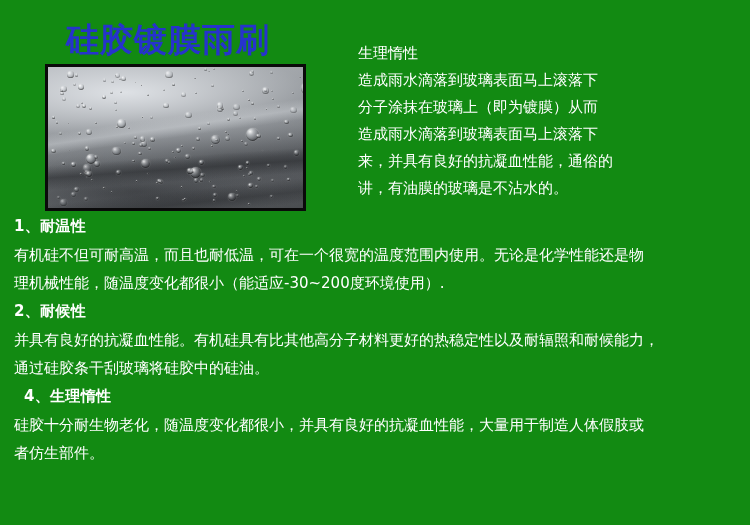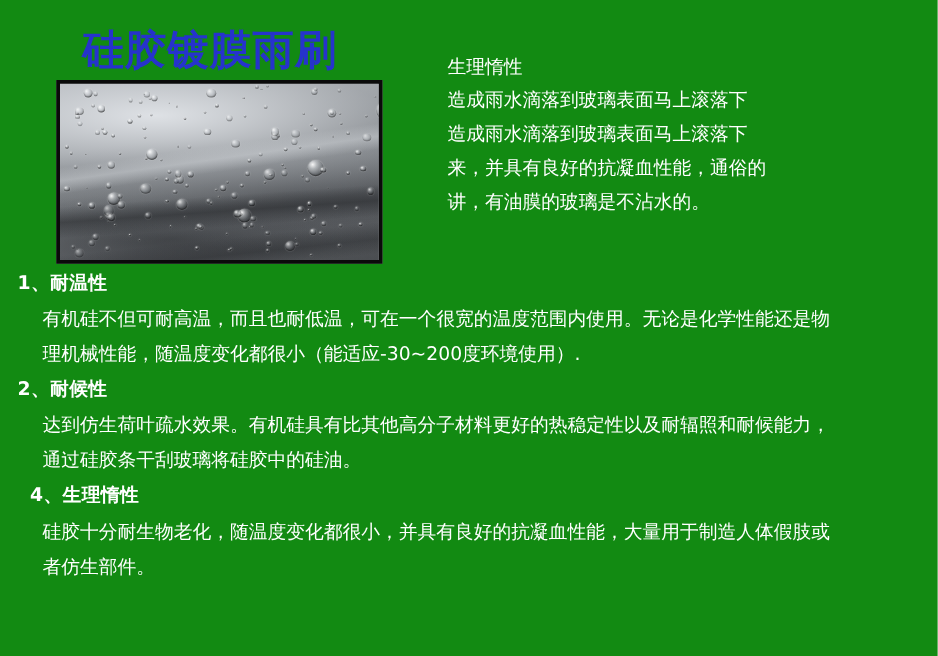--- a/index.html
+++ b/index.html
@@ -100,21 +100,20 @@
     font-weight:700;
     line-height:29px;
     letter-spacing:0.3px;
   }
   .sec-head.indent { padding-left:10px; }
   .sec-body {
     display:block;
     font-size:15px;
     line-height:28px;
     font-weight:500;
-    margin-left:20px;
   }
   .sec-body .b-line { display:block; white-space:nowrap; }
 </style>
 </head>
 <body>
 
 <div id="page">
 
   <div id="title">硅胶镀膜雨刷</div>
 
@@ -296,39 +295,40 @@
         <span class="drop" style="left: 64.0547%; top: 48.4341%; width: 8.6px; height: 8.6px; opacity: 0.81;"></span>
         <span class="drop" style="left: 59.4266%; top: 78.7141%; width: 3.6px; height: 3.6px; opacity: 0.68;"></span>
         <span class="drop" style="left: 28.3475%; top: 17.1119%; width: 2.2px; height: 2.2px; opacity: 0.66;"></span>
         <span class="drop" style="left: 69.3648%; top: 48.9365%; width: 5.1px; height: 5.1px; opacity: 0.63;"></span>
       </div>
   </div>
 
   <div id="principle">
     <span class="p-head">生理惰性</span>
     <span class="p-line">造成雨水滴落到玻璃表面马上滚落下</span>
+    <span class="p-line">分子涂抹在玻璃上（即为镀膜）从而</span>
     <span class="p-line">造成雨水滴落到玻璃表面马上滚落下</span>
     <span class="p-line">来，并具有良好的抗凝血性能，通俗的</span>
     <span class="p-line">讲，有油膜的玻璃是不沾水的。</span>
   </div>
 
   <div id="body-sections">
 
     <div class="sec">
       <span class="sec-head">1、耐温性</span>
       <span class="sec-body">
         <span class="b-line">有机硅不但可耐高温，而且也耐低温，可在一个很宽的温度范围内使用。无论是化学性能还是物</span>
         <span class="b-line">理机械性能，随温度变化都很小（能适应-30~200度环境使用）.</span>
       </span>
     </div>
 
     <div class="sec">
       <span class="sec-head">2、耐候性</span>
       <span class="sec-body">
-        <span class="b-line">达到仿生荷叶疏水效果。有机硅具有比其他高分子材料更好的热稳定性以及耐辐照和耐候能力，</span>
+        <span class="b-line">并具有良好的抗凝血性能。有机硅具有比其他高分子材料更好的热稳定性以及耐辐照和耐候能力，</span>
         <span class="b-line">通过硅胶条干刮玻璃将硅胶中的硅油。</span>
       </span>
     </div>
 
     <div class="sec">
       <span class="sec-head indent">4、生理惰性</span>
       <span class="sec-body">
         <span class="b-line">硅胶十分耐生物老化，随温度变化都很小，并具有良好的抗凝血性能，大量用于制造人体假肢或</span>
         <span class="b-line">者仿生部件。</span>
       </span>

